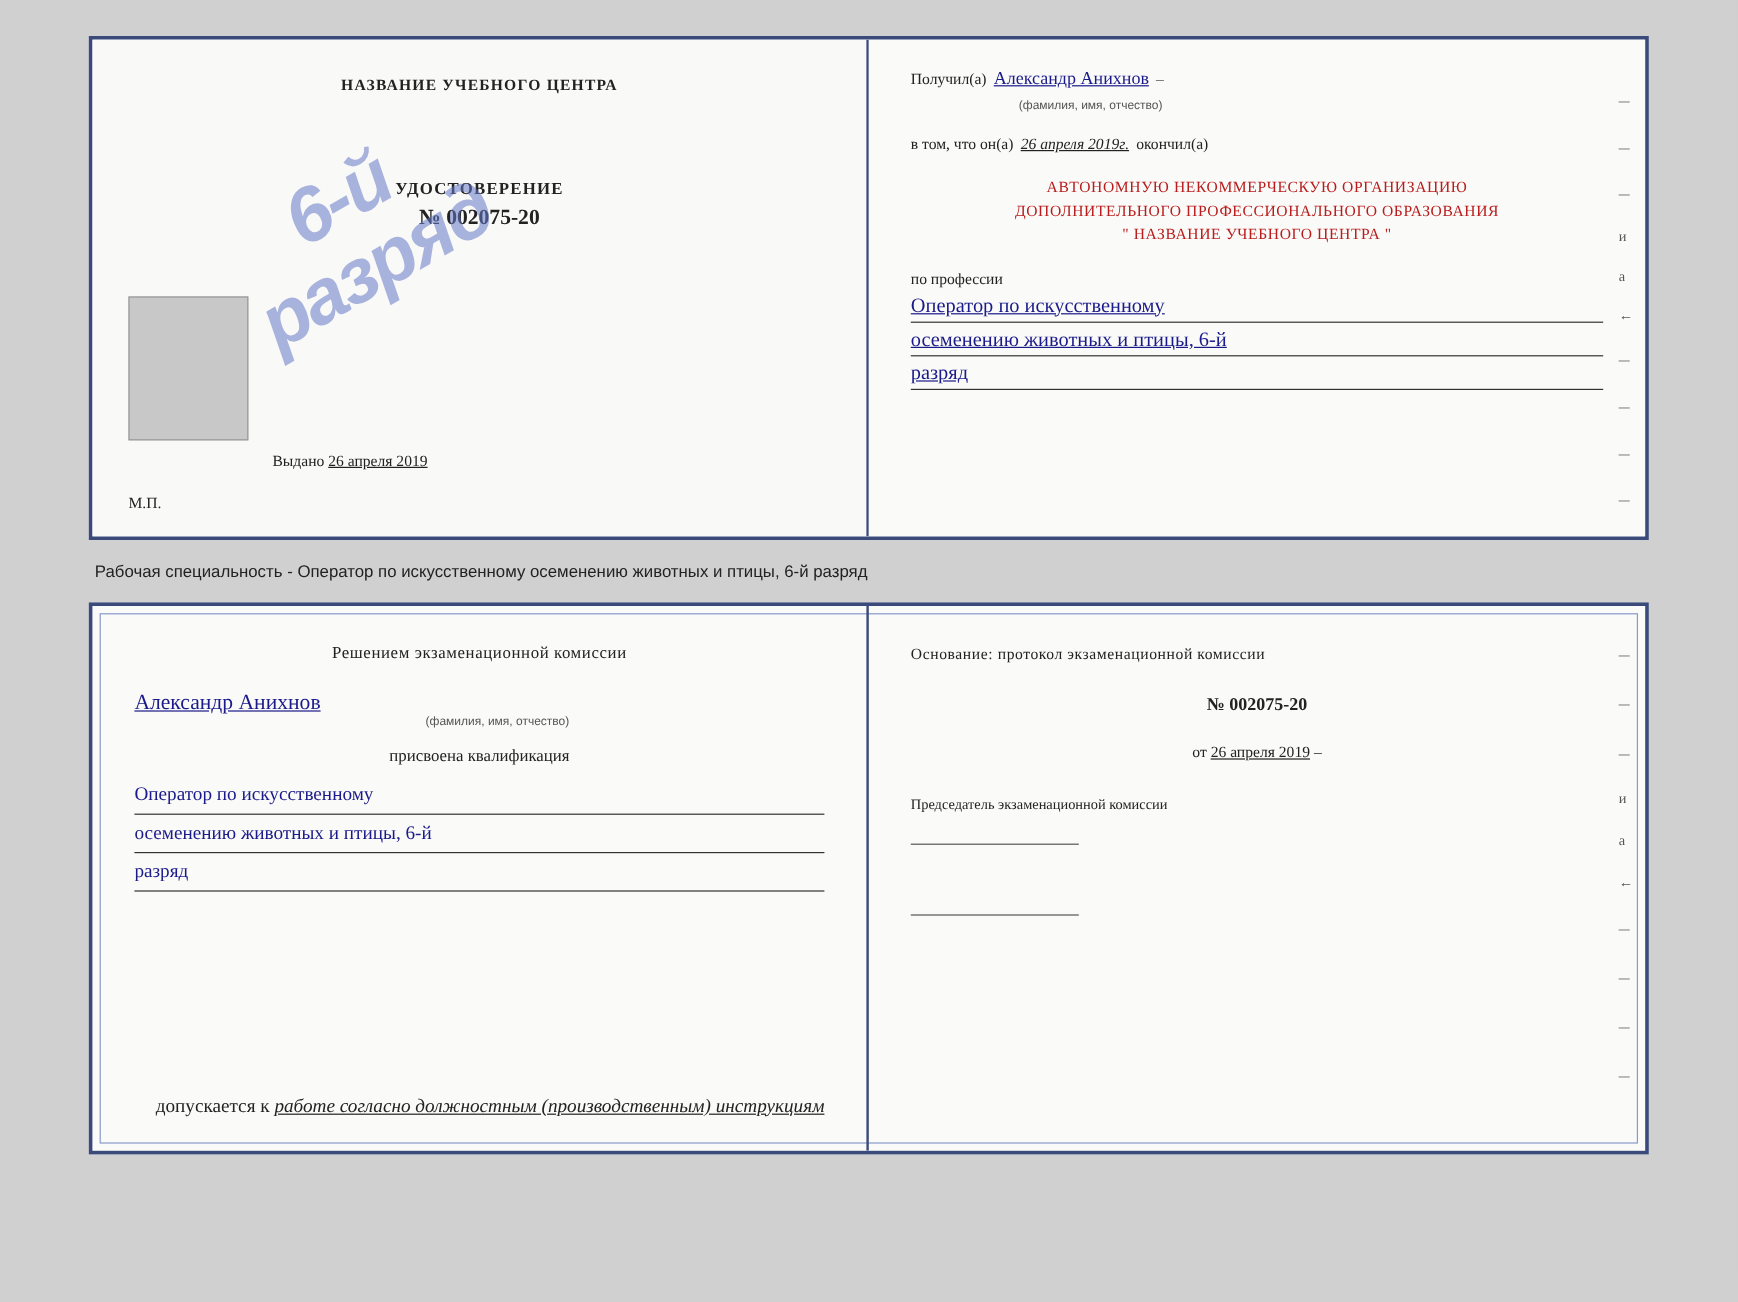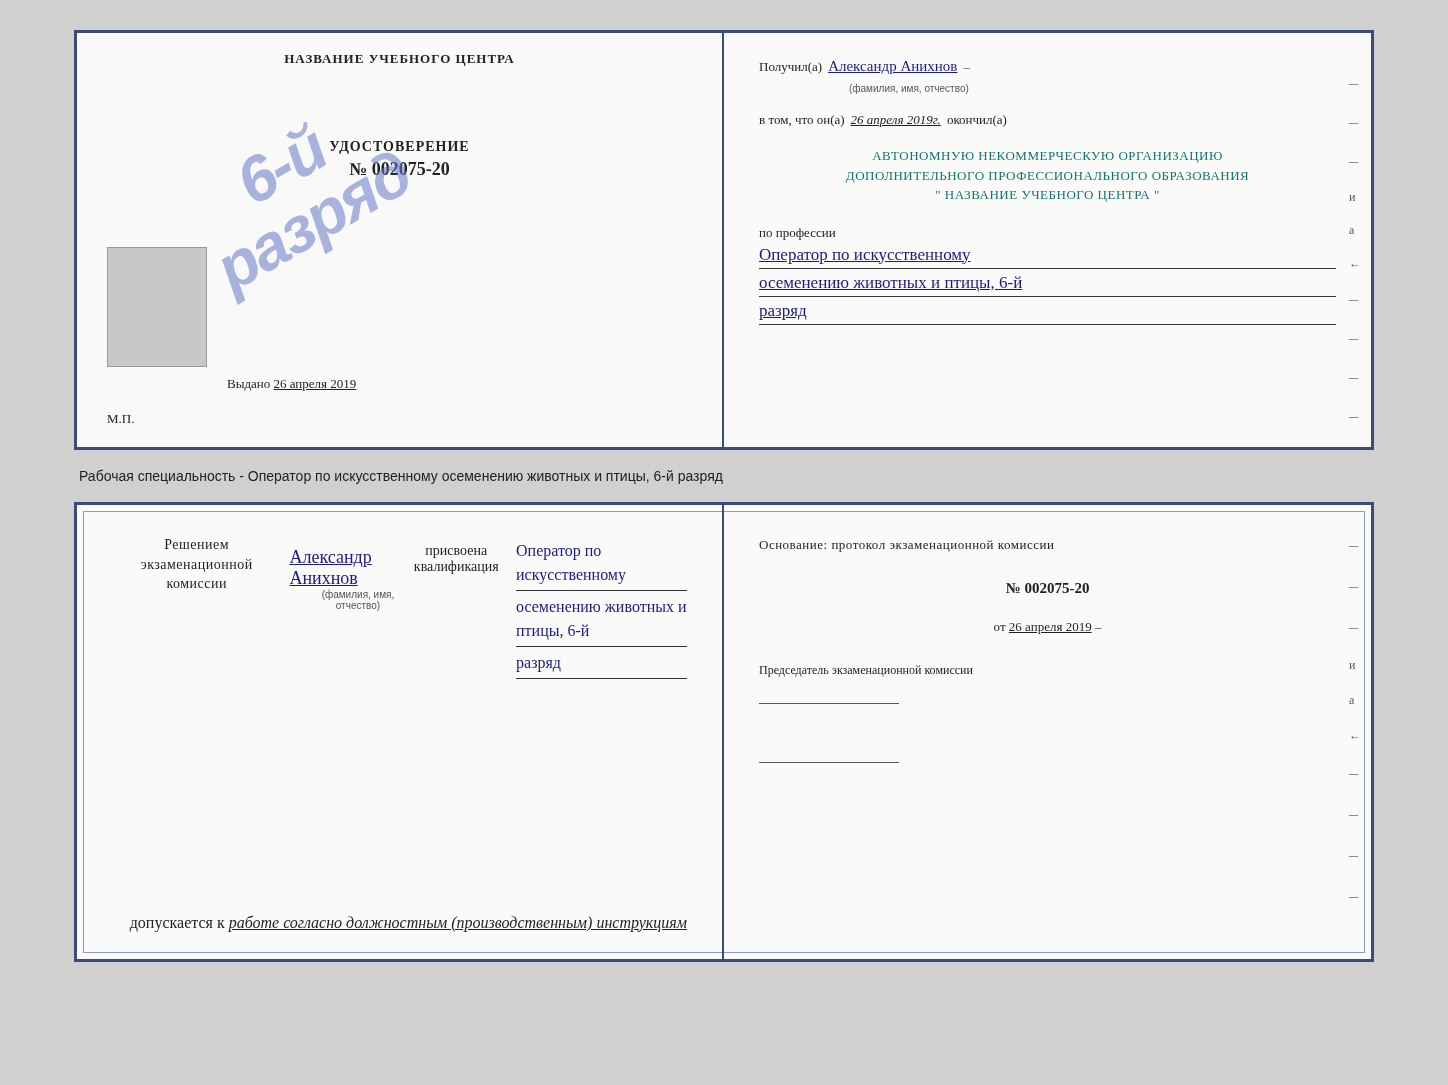--- a/index.html
+++ b/index.html
@@ -29,21 +29,21 @@
       height: 420px;
       border: 3px solid #3a4a7a;
       background: #fafaf8;
       position: relative;
       overflow: hidden;
     }
 
     .cert-left {
       width: 50%;
       border-right: 2px solid #3a4a7a;
-      padding: 18px 30px 20px 30px;
+      padding: 30px 30px 20px 30px;
       display: flex;
       flex-direction: column;
       align-items: center;
       position: relative;
       background: #f9f9f7;
     }
 
     .cert-right {
       width: 50%;
       padding: 25px 35px 20px 35px;
@@ -164,21 +164,21 @@
 
     .cert-right-line .handwritten {
       font-family: 'Segoe Script', 'Comic Sans MS', cursive;
       font-size: 15px;
       color: #1a1a8a;
       text-decoration: underline;
     }
 
     .cert-right-block {
       font-size: 13px;
-      color: #0f766e;
+      color: #b91c1c;
       line-height: 1.5;
     }
 
     .cert-right-profession {
       margin-top: 5px;
       font-size: 13px;
       color: #222;
     }
 
     .cert-right-profession .handwritten-large {
@@ -227,21 +227,21 @@
       border: 1px solid #8899cc;
       pointer-events: none;
       z-index: 0;
     }
 
     .cert-bottom-left {
       width: 50%;
       border-right: 2px solid #3a4a7a;
       padding: 30px 35px 20px 35px;
       display: flex;
-      flex-direction: row;
+      flex-direction: column;
       gap: 8px;
       position: relative;
     }
 
     .cert-bottom-right {
       width: 50%;
       padding: 30px 35px 20px 35px;
       display: flex;
       flex-direction: column;
       gap: 14px;

